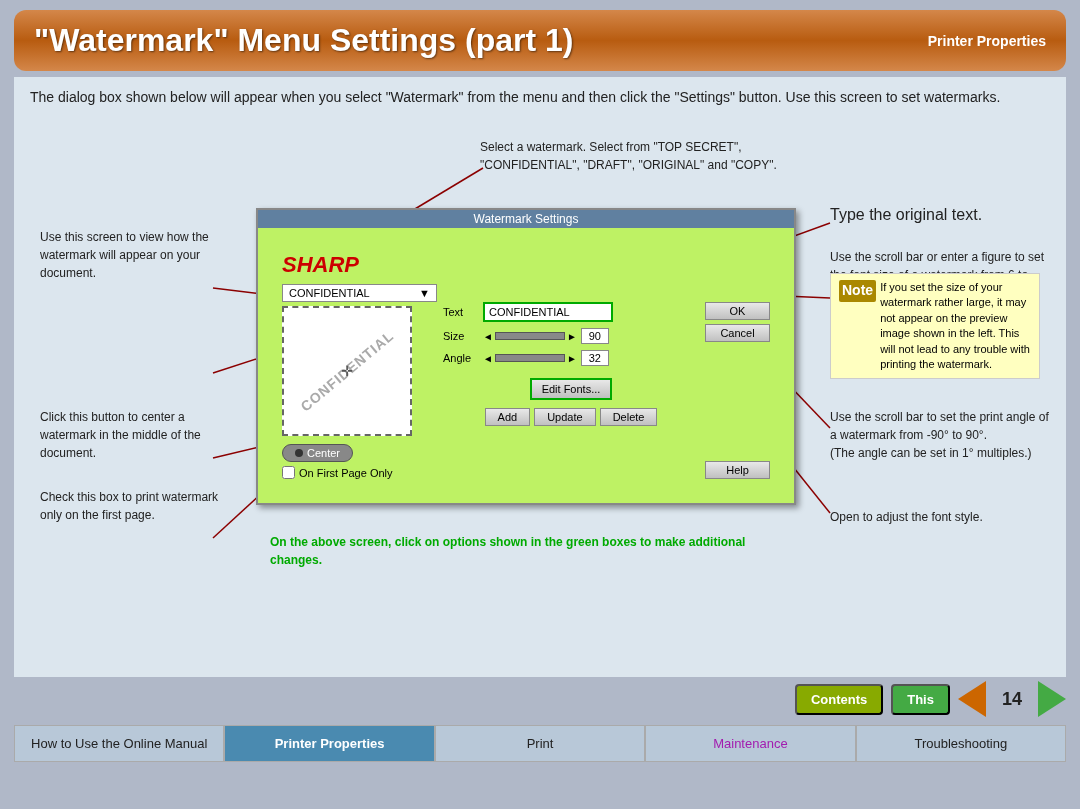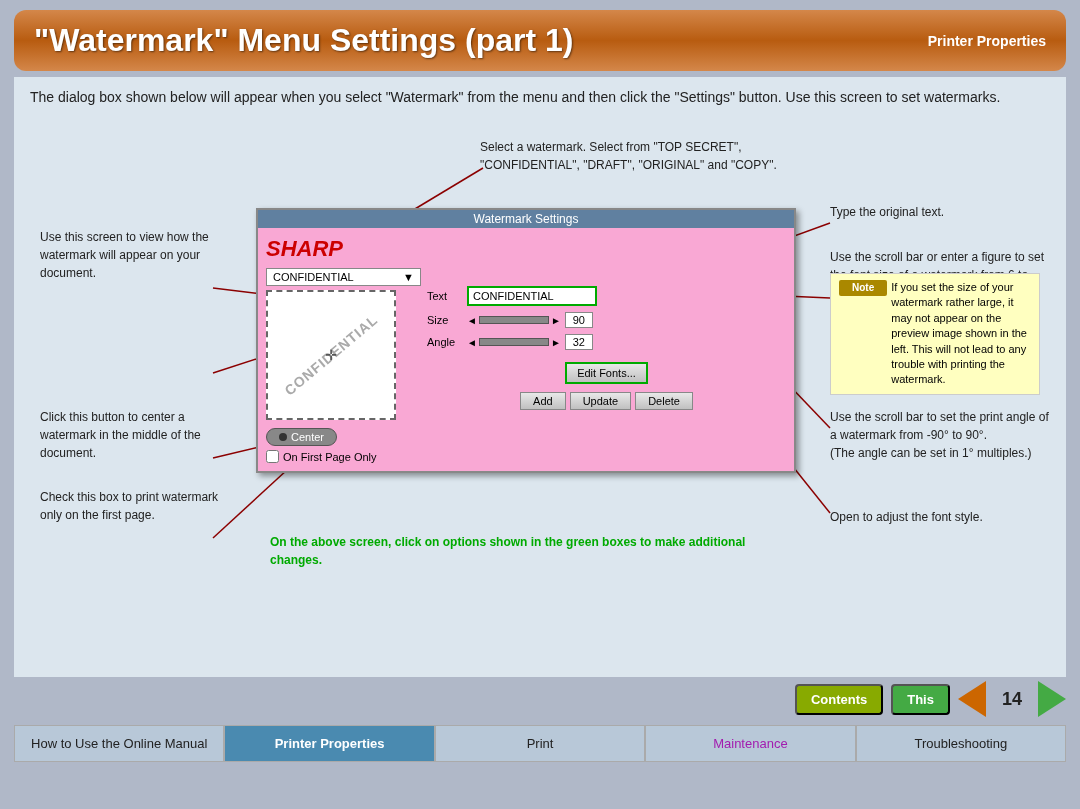--- a/index.html
+++ b/index.html
@@ -69,22 +69,22 @@
 
     .dialog-titlebar {
       background: #6080a0;
       color: white;
       font-size: 12px;
       padding: 2px 8px;
       text-align: center;
     }
 
     .dialog-body {
-      background: #f9a8d4;
-      padding: 8px;
+      background: #bef264;
+      padding: 24px;
     }
 
     .sharp-logo {
       color: #cc0000;
       font-size: 22px;
       font-weight: bold;
       font-style: italic;
       margin-bottom: 6px;
     }
 
@@ -252,23 +252,23 @@
       padding: 6px 8px;
       font-size: 11px;
       line-height: 1.4;
       display: flex;
       gap: 4px;
     }
 
     .note-label {
       background: #aa8800;
       color: white;
-      font-size: 10px;
-      font-weight: bold;
-      padding: 1px 13px;
+      font-size: 14px;
+      font-weight: bold;
+      padding: 1px 3px;
       height: fit-content;
       border-radius: 2px;
     }
 
     .instruction-text {
       position: absolute;
       font-size: 12px;
       color: #222;
       line-height: 1.5;
     }
@@ -438,21 +438,21 @@
     <div class="instruction-text" style="left:10px; top:290px; width:185px;">
       <span>Click this button to center a watermark in the middle of the document.</span>
     </div>
     <div class="instruction-text" style="left:10px; top:370px; width:185px;">
       <span>Check this box to print watermark only on the first page.</span>
     </div>
 
     <div class="instruction-text" style="left:450px; top:20px; width:340px; font-size:12px;">
       <span>Select a watermark. Select from "TOP SECRET", "CONFIDENTIAL", "DRAFT", "ORIGINAL" and "COPY".</span>
     </div>
-    <div class="instruction-text" style="left:800px; top:85px; width:200px; font-size:12px;">
+    <div class="instruction-text" style="left:800px; top:85px; width:200px; font-size:16px;">
       <span>Type the original text.</span>
     </div>
 
     <div class="instruction-text" style="left:800px; top:130px; width:220px; font-size:12px;">
       <span>Use the scroll bar or enter a figure to set the font size of a watermark from 6 to 300 points.</span>
     </div>
 
     <div class="note-box" style="right:10px; top:155px;">
       <span class="note-label">Note</span>
       <span style="font-size:11px;">If you set the size of your watermark rather large, it may not appear on the preview image shown in the left. This will not lead to any trouble with printing the watermark.</span>
@@ -533,20 +533,25 @@
               <button class="edit-fonts-btn">Edit Fonts...</button>
             </div>
 
             <div class="bottom-btn-row">
               <button class="bottom-btn">Add</button>
               <button class="bottom-btn">Update</button>
               <button class="bottom-btn">Delete</button>
             </div>
           </div>
 
+          <div class="dialog-buttons">
+            <button class="win-btn" style="margin-top:18px;">OK</button>
+            <button class="win-btn">Cancel</button>
+            <button class="win-btn" style="margin-top:auto;">Help</button>
+          </div>
         </div>
       </div>
     </div>
 
     <div class="green-instruction" style="left:240px; top:415px; width:530px;">
       <span>On the above screen, click on options shown in the green boxes to make additional changes.</span>
     </div>
 
   </div>
 </div>

